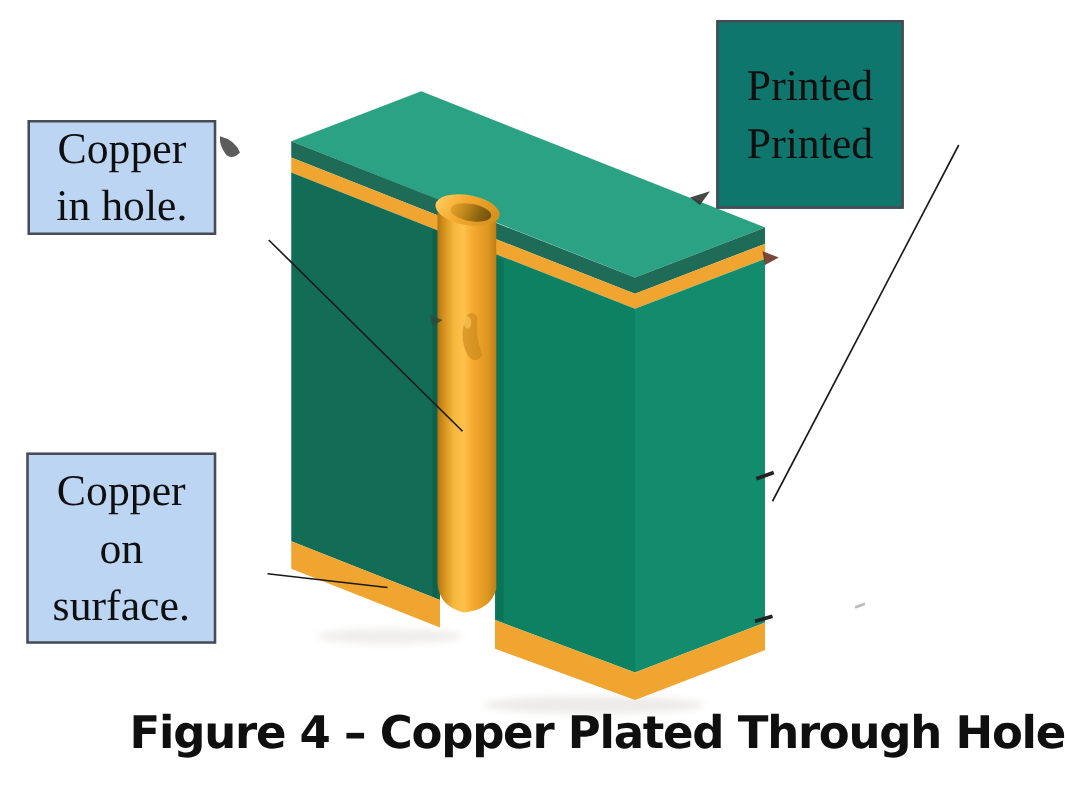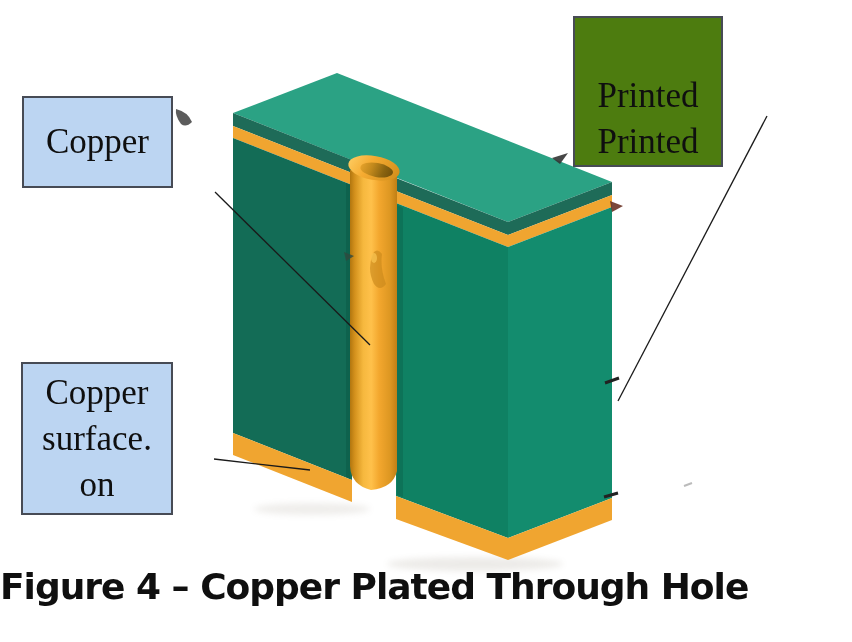--- a/index.html
+++ b/index.html
@@ -3,21 +3,21 @@
 <meta charset="utf-8">
 <style>
   html,body{margin:0;padding:0;}
   .page{position:relative;width:852px;height:642px;overflow:hidden;
         font-family:"Liberation Serif","DejaVu Serif",serif;}
   .diagram-svg{position:absolute;left:0;top:0;}
   .label-box{position:absolute;box-sizing:border-box;border:2px solid #474b55;
              display:flex;flex-direction:column;justify-content:center;
              text-align:center;font-size:35px;line-height:46px;color:#0f0f0f;
              letter-spacing:0px;}
-  .caption{position:absolute;left:0;right:0;top:566px;text-align:left;
+  .caption{position:absolute;left:0;right:0;top:566px;text-align:right;
            font-family:"DejaVu Sans","Liberation Sans",sans-serif;
            font-weight:bold;font-size:36px;letter-spacing:-1px;color:#050505;}
 </style>
 </head>
 <body>
 
 <div class="page" style="background-color: rgb(255, 255, 255);">
 
   <svg class="diagram-svg" width="852" height="642" viewBox="0 0 852 642">
     <defs>
@@ -86,28 +86,29 @@
     <polygon points="552,158 568,153 560,164" fill="#333333" opacity="0.9"></polygon>
     <polygon points="610,201 623,206 612,212" fill="#6b3326" opacity="0.9"></polygon>
     <polygon points="344,252 354,256 346,261" fill="#2f4a3f" opacity="0.8"></polygon>
     <line x1="605" y1="383" x2="619" y2="378" stroke="#222222" stroke-width="3"></line>
     <line x1="604" y1="497" x2="618" y2="493" stroke="#222222" stroke-width="3"></line>
     <line x1="684" y1="486" x2="692" y2="483" stroke="#bbbbbb" stroke-width="2"></line>
   </svg>
 
   <div class="label-box" style="left: 22px; top: 96px; width: 151px; height: 92px; background-color: rgb(188, 213, 242); border-color: rgb(71, 75, 85); color: rgb(15, 15, 15);">
     <div>Copper</div>
+    <div>in hole.</div>
   </div>
 
-  <div class="label-box" style="left: 573px; top: 16px; width: 150px; height: 151px; background-color: #4d7c0f; border-color: rgb(71, 75, 85); color: rgb(15, 15, 15); justify-content: flex-end;">
+  <div class="label-box" style="left: 573px; top: 16px; width: 150px; height: 151px; background-color: #0f766e; border-color: rgb(71, 75, 85); color: rgb(15, 15, 15);">
     <div>Printed</div>
     <div>Printed</div>
   </div>
 
   <div class="label-box" style="left: 21px; top: 362px; width: 152px; height: 153px; background-color: rgb(188, 213, 242); border-color: rgb(71, 75, 85); color: rgb(15, 15, 15);">
     <div>Copper</div>
+    <div>on</div>
     <div>surface.</div>
-    <div>on</div>
   </div>
 
   <div class="caption" style="color: rgb(15, 15, 15);">Figure 4 – Copper Plated Through Hole</div>
 
 </div>
 
 </body></html>

